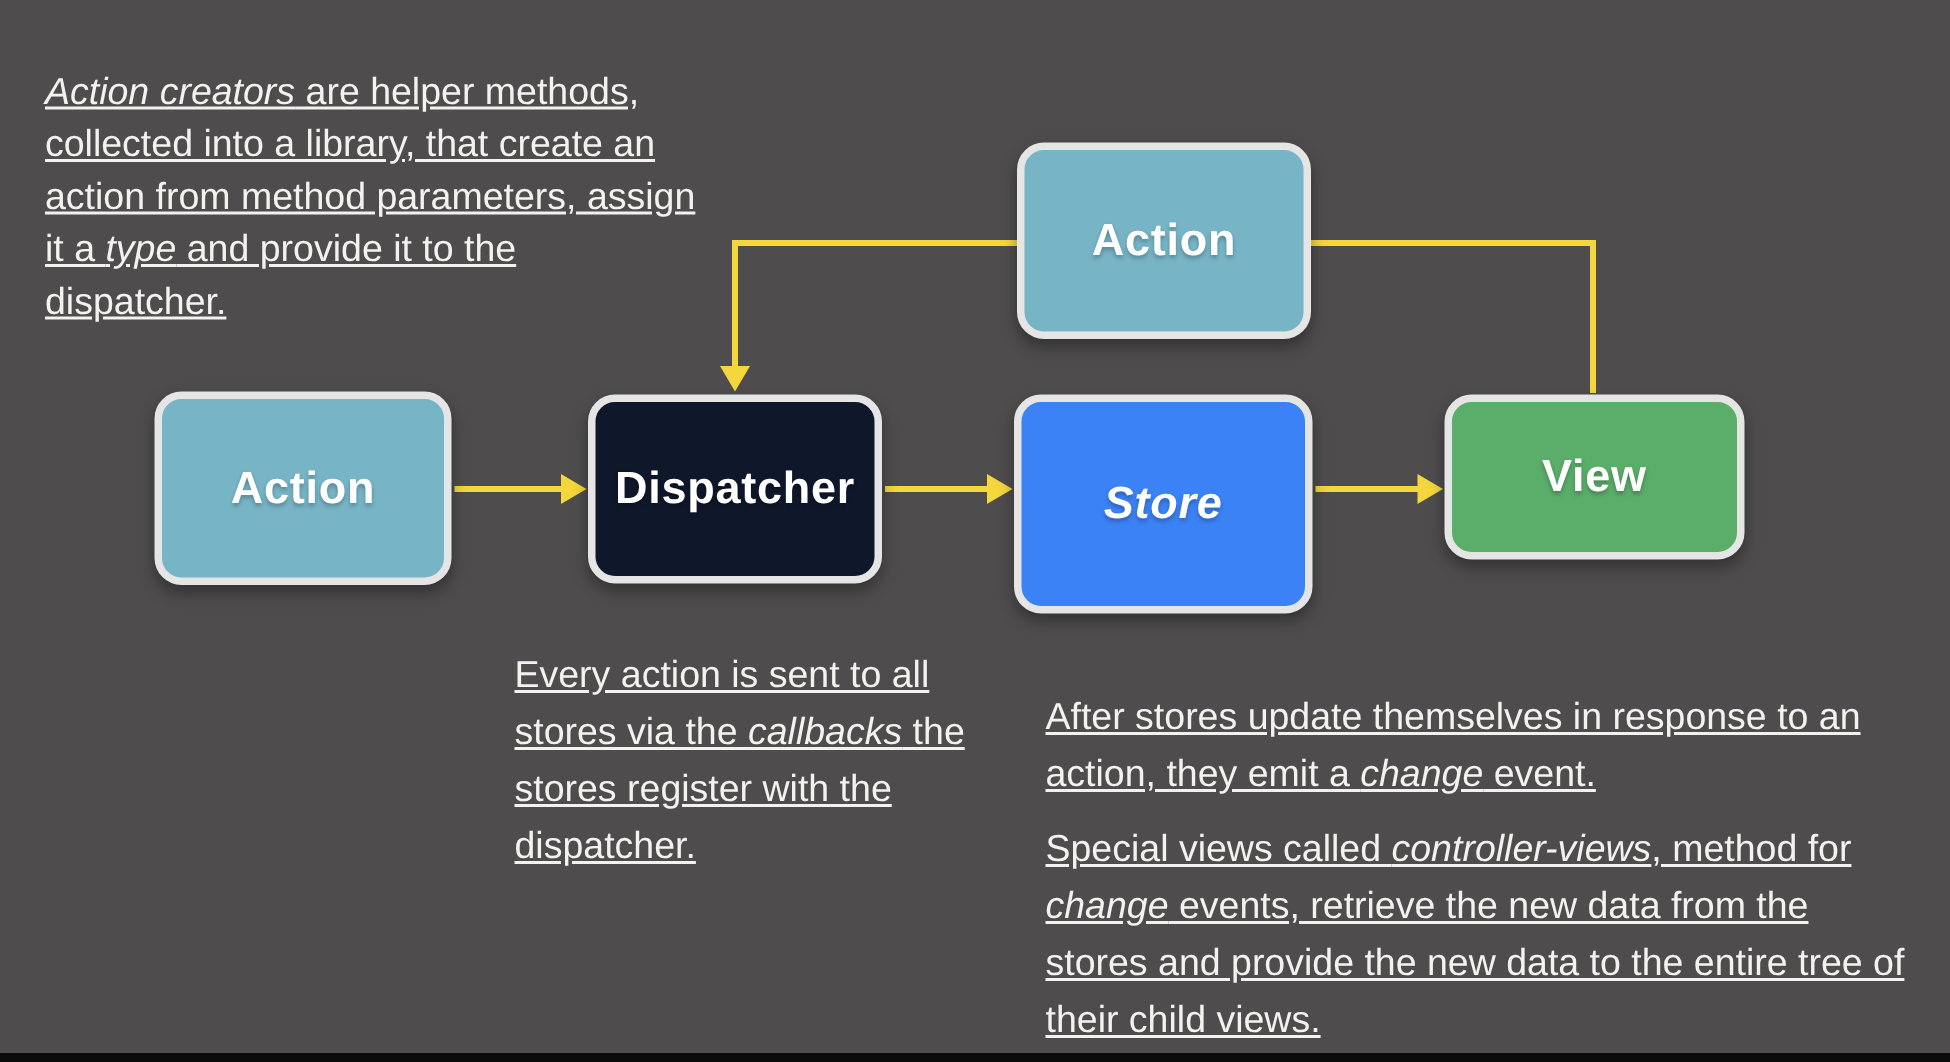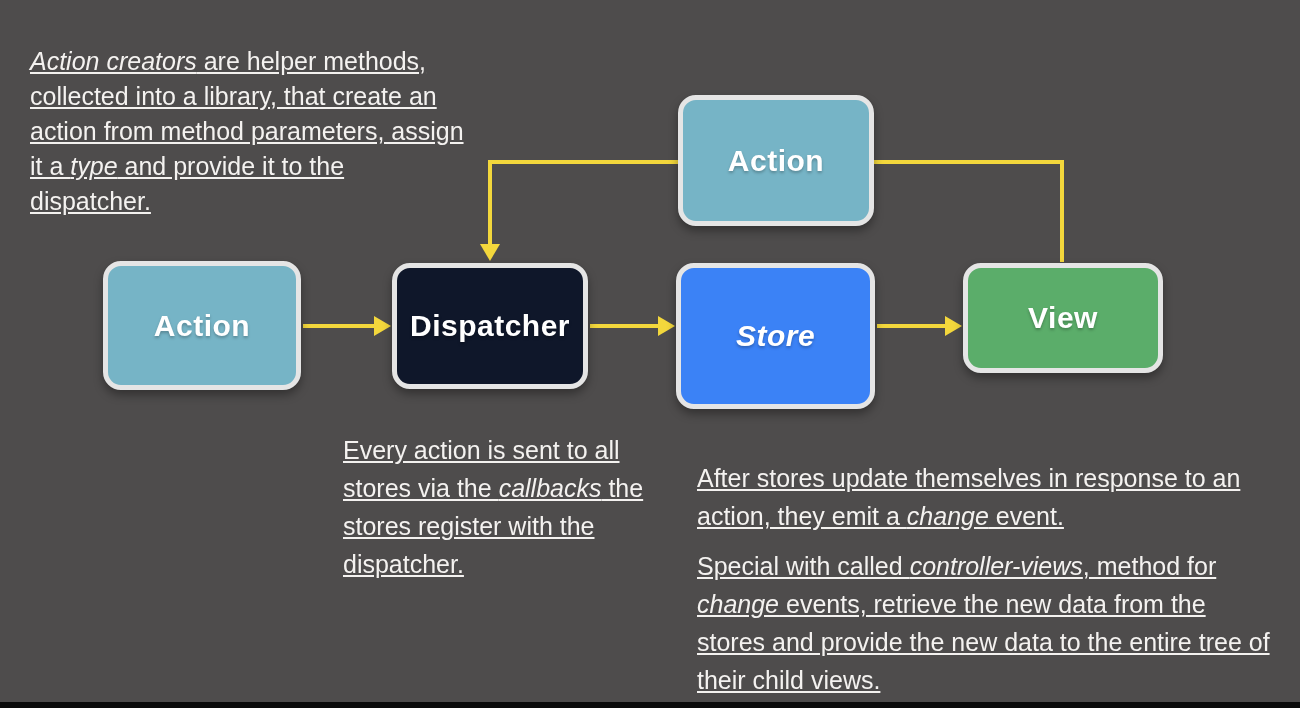--- a/index.html
+++ b/index.html
@@ -141,18 +141,18 @@
   <div class="note note-action-creators">
     <p><em>Action creators</em><span> are helper methods, collected into a library, that create an action from method parameters, assign it a </span><em>type</em><span> and provide it to the dispatcher.</span></p>
   </div>
 
   <div class="note note-dispatcher">
     <p><span>Every action is sent to all stores via the </span><em>callbacks</em><span> the stores register with the dispatcher.</span></p>
   </div>
 
   <div class="note note-store">
     <p><span>After stores update themselves in response to an action, they emit a </span><em>change</em><span> event.</span></p>
-    <p><span>Special with called </span><em>controller-views</em><span>, method for </span><em>change</em><span> events, retrieve the new data from the stores and provide the new data to the entire tree of their child views.</span></p>
+    <p><span>Special views called </span><em>controller-views</em><span>, method for </span><em>change</em><span> events, retrieve the new data from the stores and provide the new data to the entire tree of their child views.</span></p>
   </div>
 
   <div class="bottom-bar"></div>
 
 </div>
 
 </body></html>

